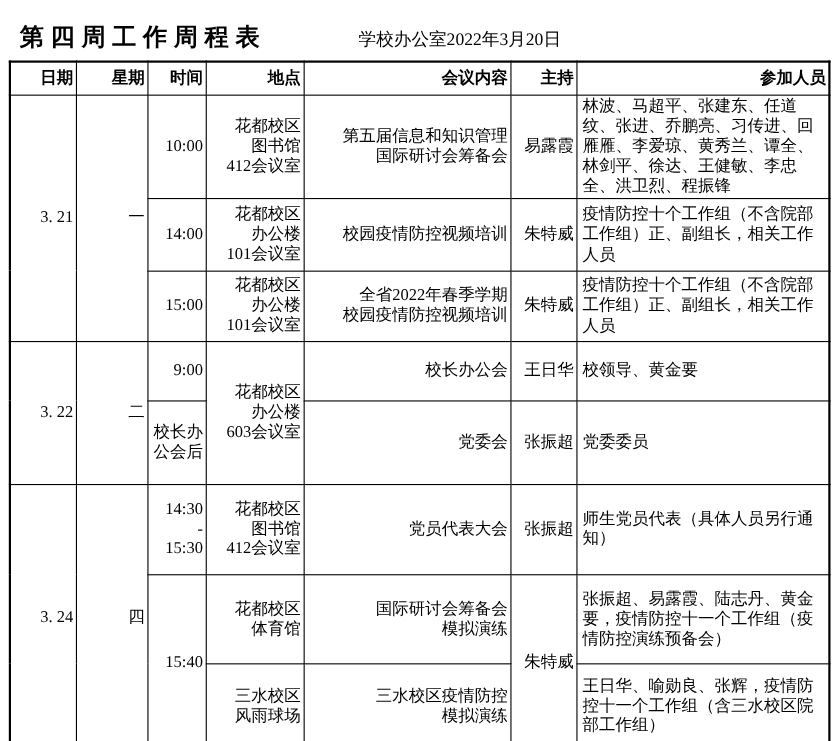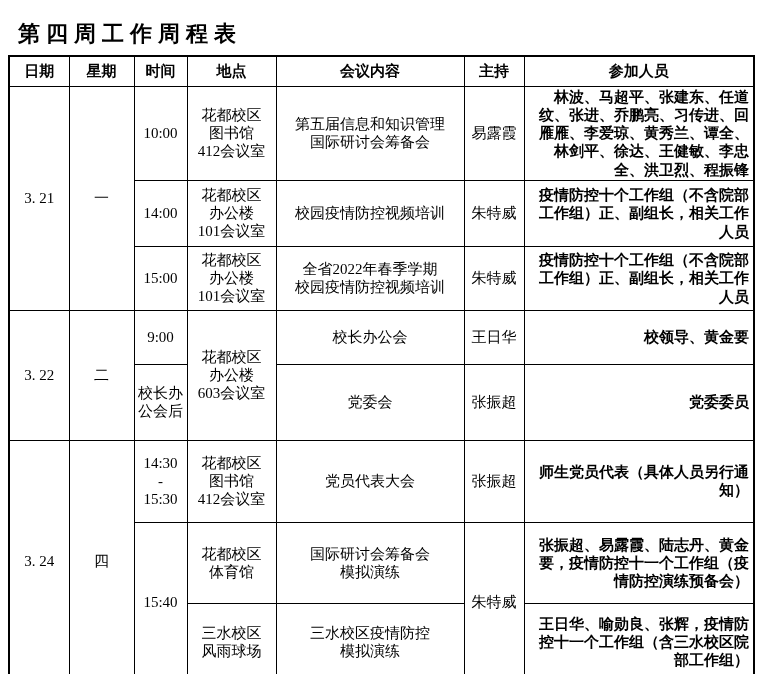--- a/index.html
+++ b/index.html
@@ -37,47 +37,47 @@
   table.schedule {
     border-collapse: collapse;
     table-layout: fixed;
     width: 745px;
     margin: 6px 0 0 8px;
     border: 2px solid #000000;
   }
   table.schedule th,
   table.schedule td {
     border: 1px solid #000000;
-    text-align: center;
+    text-align: right;
     vertical-align: middle;
     font-size: 15px;
     line-height: 1.2;
     padding: 1px 2px;
     white-space: pre-line;
     overflow: hidden;
     font-weight: normal;
   }
   table.schedule th {
     font-weight: bold;
   }
   table.schedule td.participants {
-    text-align: right;
+    text-align: left;
     padding-left: 5px;
     padding-right: 4px;
     line-height: 1.22;
-    font-weight: bold;
   }
 </style>
 </head>
 <body>
 
 <div class="page">
 
   <div class="header-line">
     <div class="doc-title">第四周工作周程表</div>
+    <div class="doc-subtitle">学校办公室2022年3月20日</div>
   </div>
 
   <table class="schedule">
     <colgroup>
       <col style="width:60px">
       <col style="width:65px">
       <col style="width:53px">
       <col style="width:89px">
       <col style="width:188px">
       <col style="width:60px">

